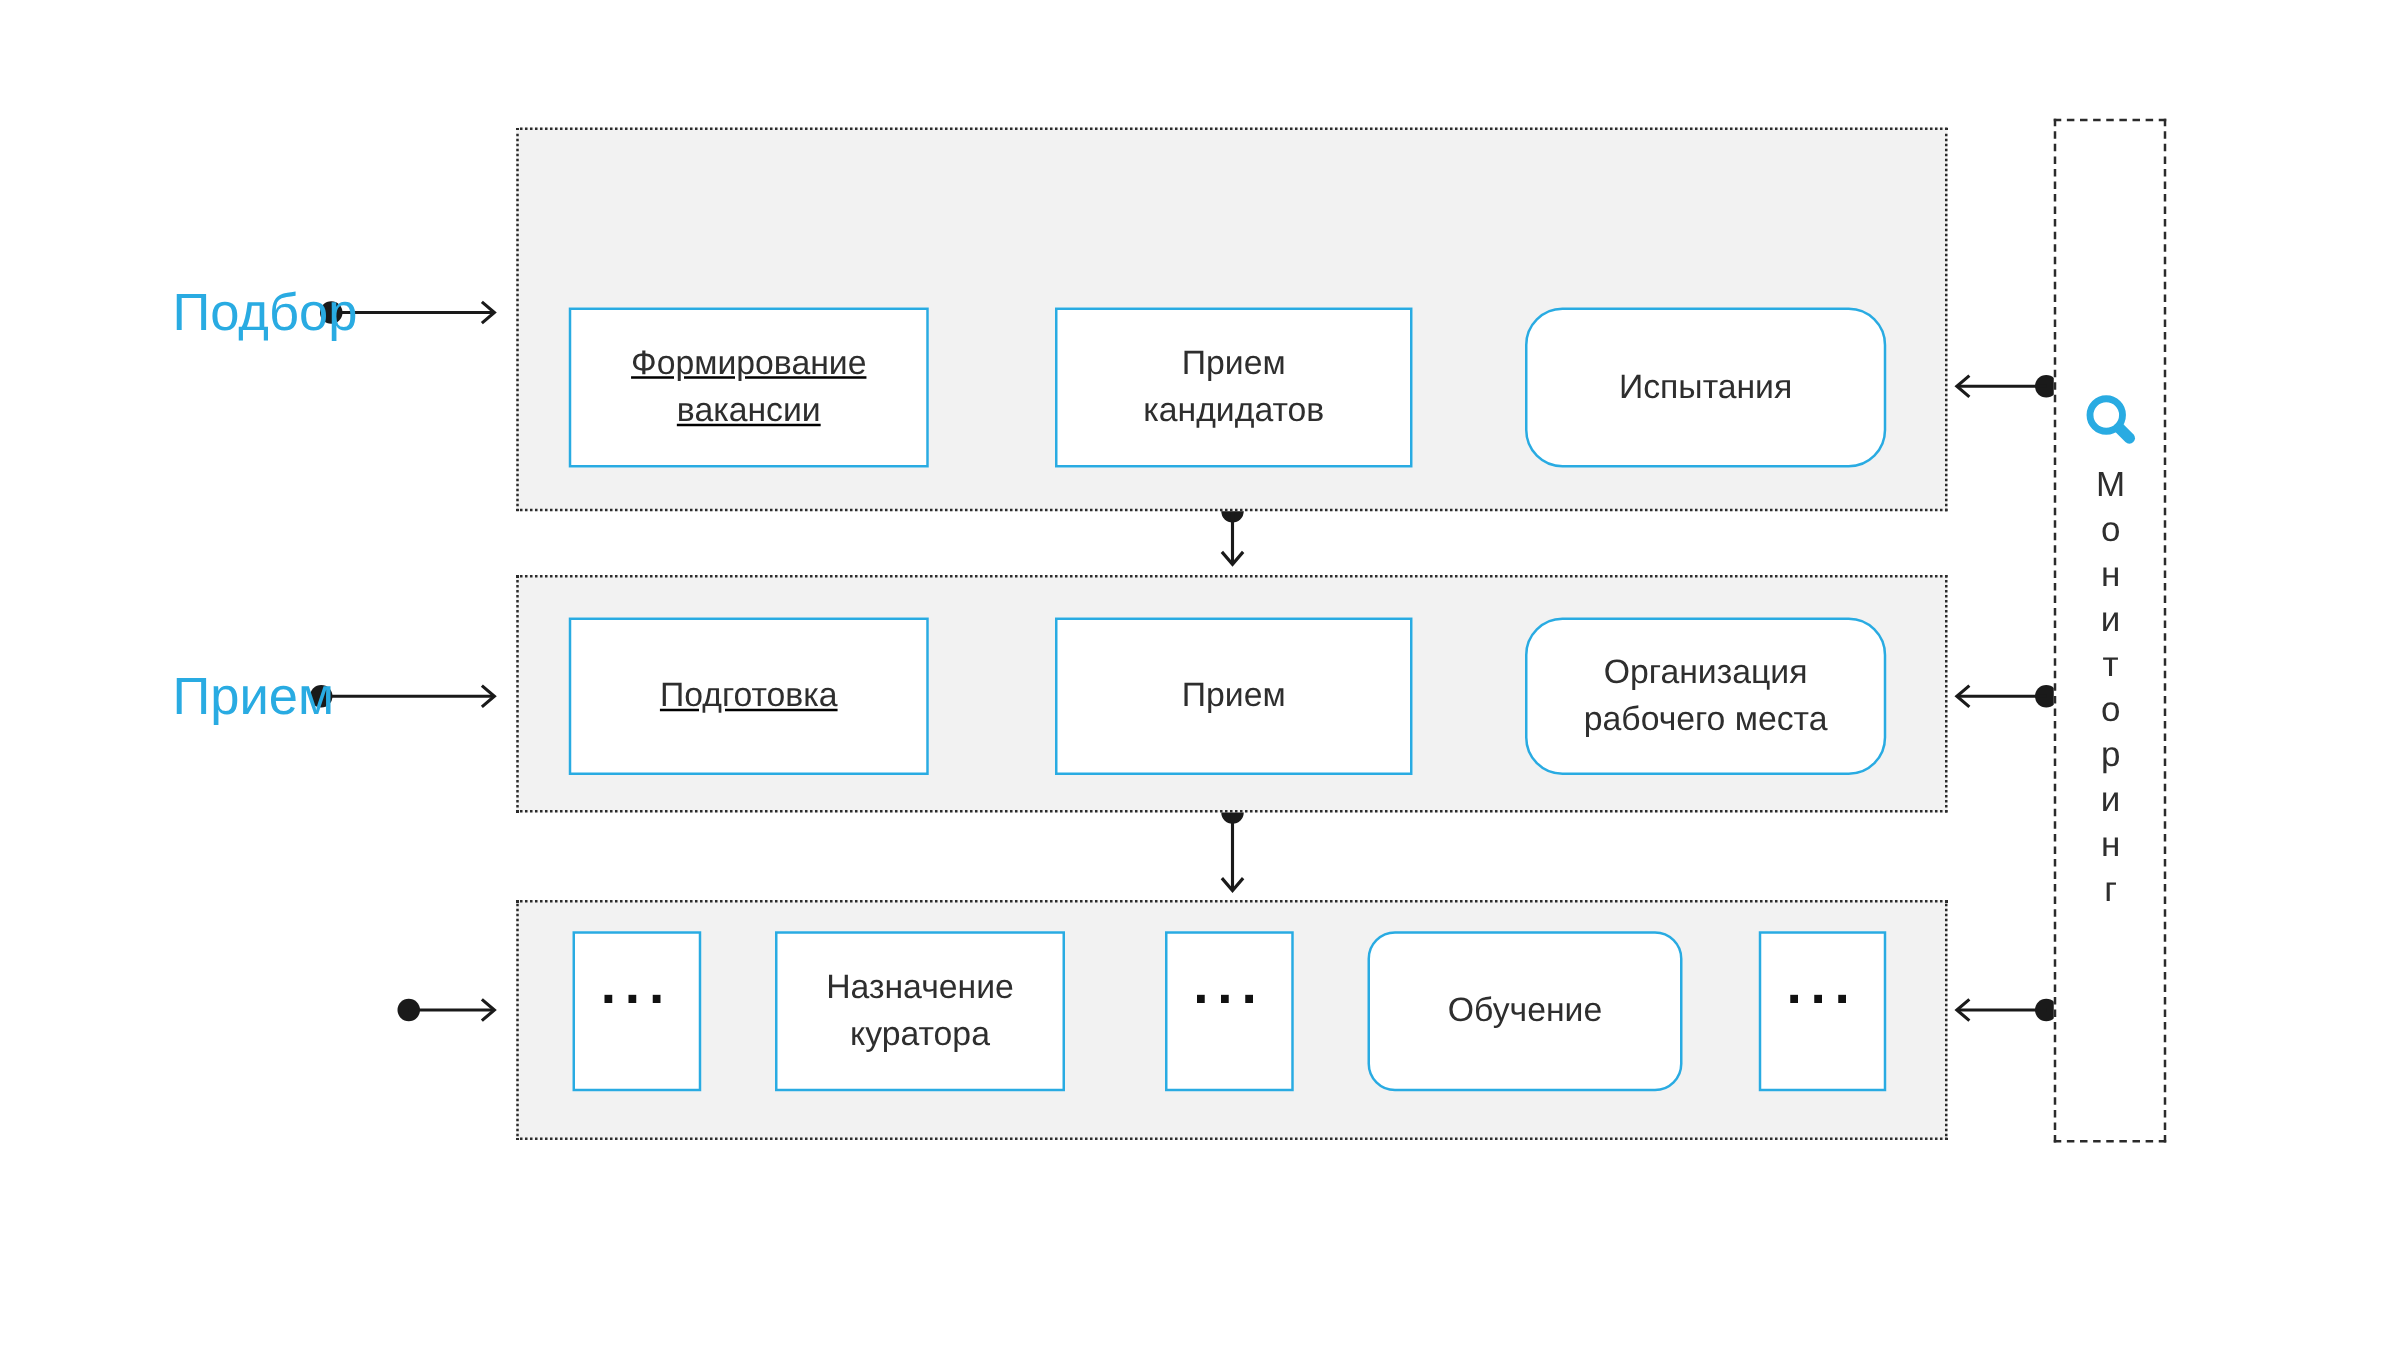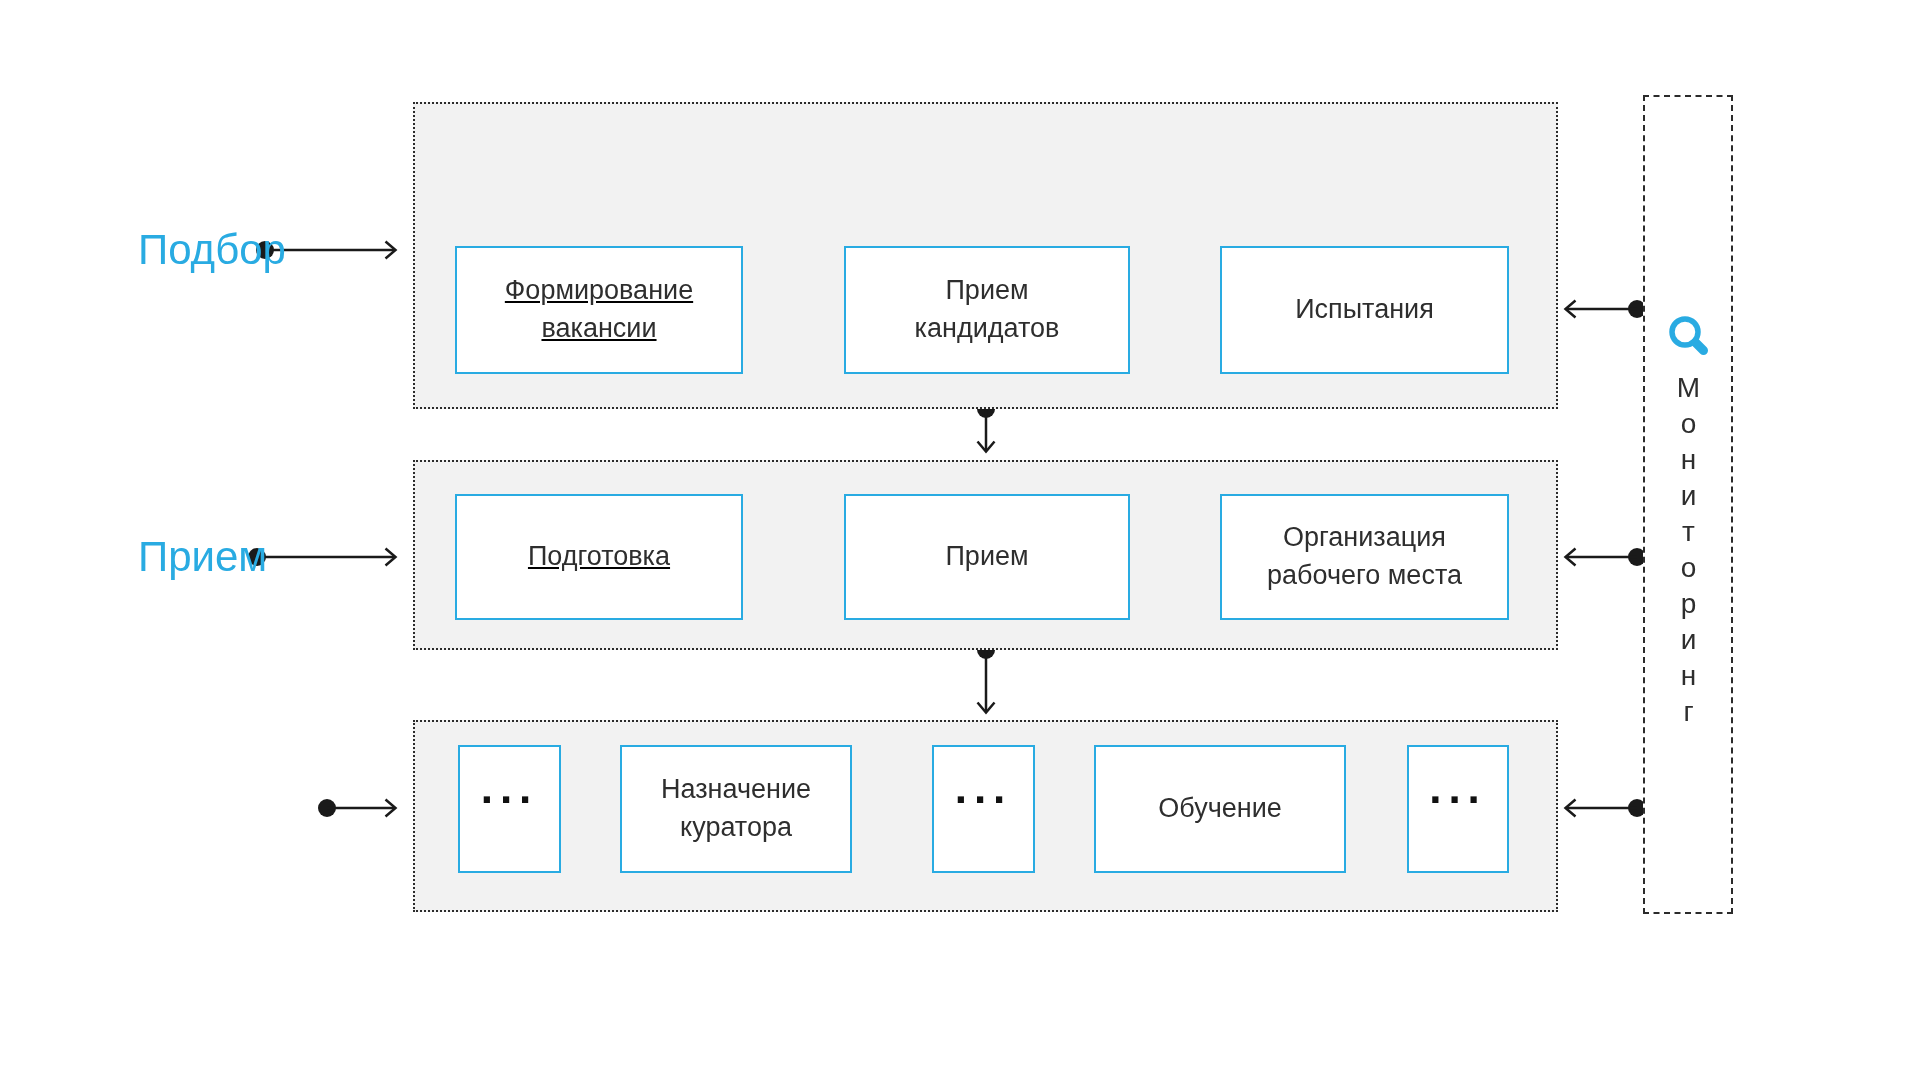--- a/index.html
+++ b/index.html
@@ -59,25 +59,25 @@
     letter-spacing: 7px;
     color: #111111;
     transform: translateY(-34%);
     white-space: nowrap;
   }
   .c1 .pbox, .r1 { top: 142px; height: 128px; }
   .c2 .pbox { top: 32px; height: 126px; }
   .c3 .pbox { top: 23px; height: 128px; }
   .b1 { left: 40px;  width: 288px; text-decoration: underline; }
   .b2 { left: 429px; width: 286px; }
-  .b3 { left: 805px; width: 289px; }
+  .b3 { left: 805px; width: 289px; border-radius: 30px; }
   .a1 { left: 43px;  width: 103px; }
   .a2 { left: 205px; width: 232px; }
   .a3 { left: 517px; width: 103px; }
-  .a4 { left: 679px; width: 252px; }
+  .a4 { left: 679px; width: 252px; border-radius: 22px; }
   .a5 { left: 992px; width: 102px; }
   
   .stage-label {
     position: absolute;
     left: 138px;
     height: 48px;
     display: flex;
     align-items: center;
     font-size: 42px;
     color: #29abe2;

